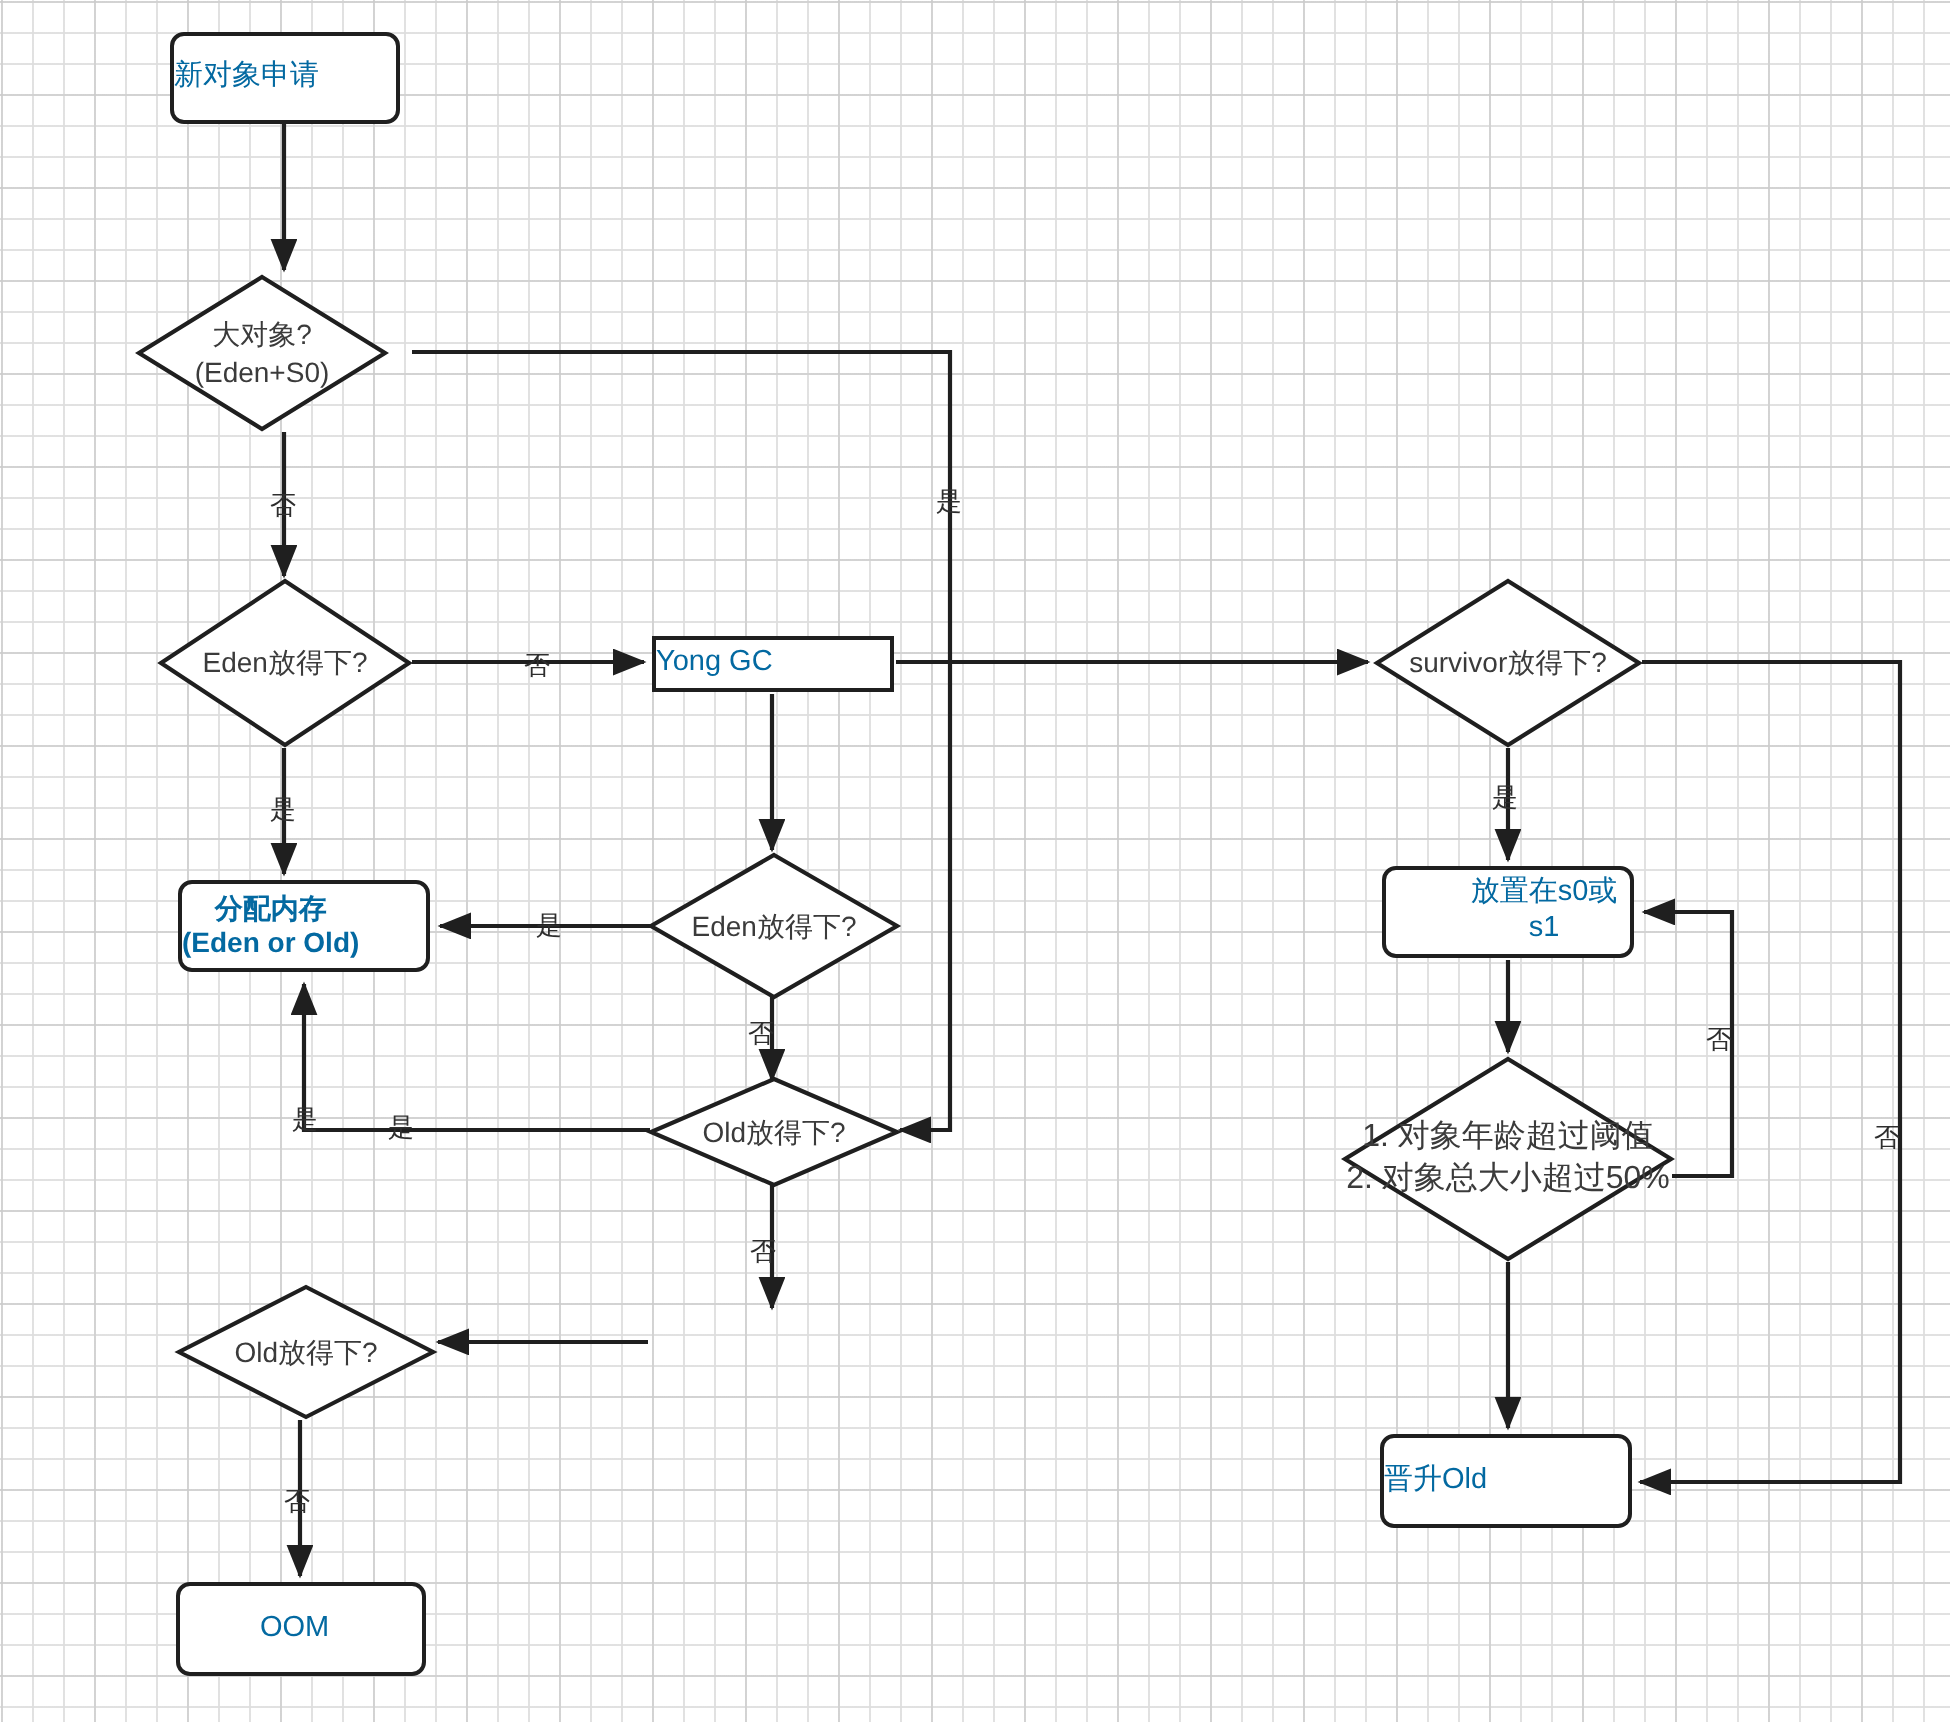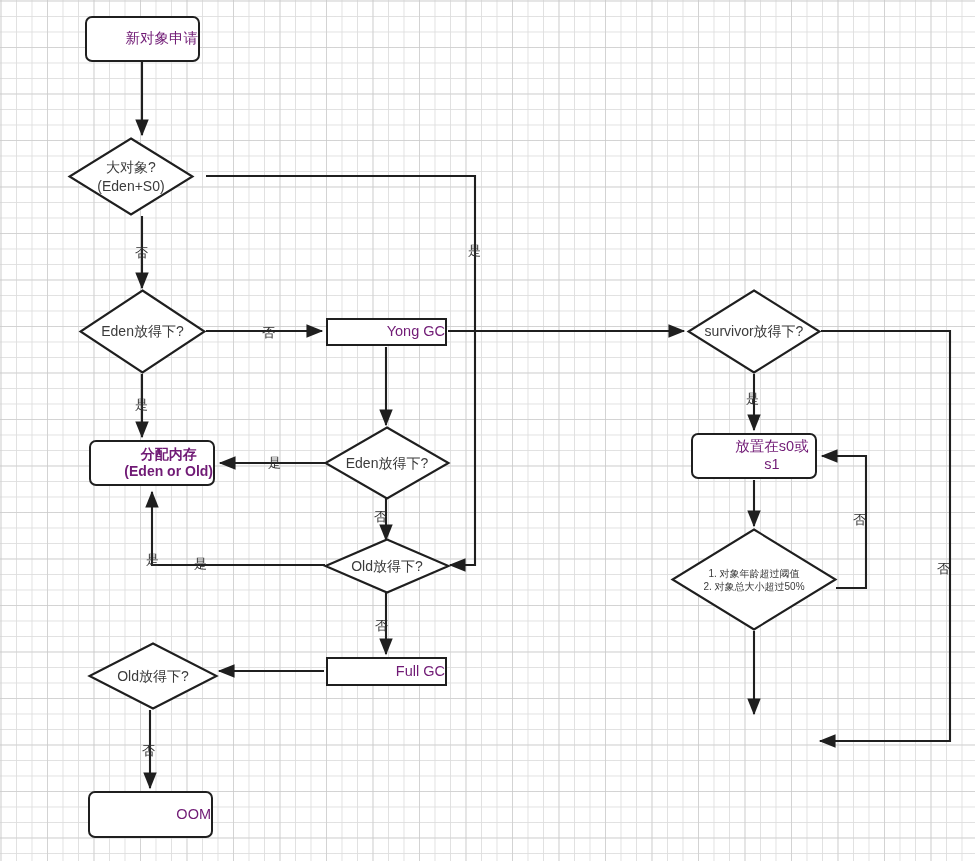--- a/index.html
+++ b/index.html
@@ -36,23 +36,23 @@
     top: 0;
     width: 975px;
     height: 861px;
     pointer-events: none;
   }
   .node {
     position: absolute;
     box-sizing: border-box;
     display: flex;
     align-items: center;
-    justify-content: flex-end;
+    justify-content: flex-start;
     text-align: center;
-    color: #701a75;
+    color: #0369a1;
     line-height: 1.22;
     white-space: pre-line;
   }
   .box {
     background: #ffffff;
     border: 2px solid #1f1f1f;
     border-radius: 7px;
     font-size: 14.5px;
   }
   .box.sharp {
@@ -184,23 +184,20 @@
     <div class="diamond-label">Eden放得下?</div>
   </div>
 
   <div class="diamond-wrap" style="left:324px; top:538px; width:126px; height:56px;">
     <svg width="126" height="56" viewBox="0 0 126 56">
       <polygon points="63,1.5 124.5,28 63,54.5 1.5,28" fill="#ffffff" stroke="#1f1f1f" stroke-width="2.1"></polygon>
     </svg>
     <div class="diamond-label">Old放得下?</div>
   </div>
 
-  <div class="node box sharp" style="left:326px; top:657px; width:121px; height:29px;">
-    <span>Full GC</span>
-  </div>
 
   <div class="diamond-wrap" style="left:88px; top:642px; width:130px; height:68px;">
     <svg width="130" height="68" viewBox="0 0 130 68">
       <polygon points="65,1.5 128.5,34 65,66.5 1.5,34" fill="#ffffff" stroke="#1f1f1f" stroke-width="2.1"></polygon>
     </svg>
     <div class="diamond-label">Old放得下?</div>
   </div>
 
   <div class="node box" style="left:88px; top:791px; width:125px; height:47px;padding-left:40px;">
     <span>OOM</span>
@@ -214,24 +211,27 @@
   </div>
 
   <div class="node box" style="left:691px; top:433px; width:126px; height:46px;padding-left:36px;">
     <span>放置在s0或s1</span>
   </div>
 
   <div class="diamond-wrap" style="left:671px; top:528px; width:166px; height:103px;">
     <svg width="166" height="103" viewBox="0 0 166 103">
       <polygon points="83,1.5 164.5,51.5 83,101.5 1.5,51.5" fill="#ffffff" stroke="#1f1f1f" stroke-width="2.1"></polygon>
     </svg>
-    <div class="diamond-label" style="font-size:10px;">1. 对象年龄超过阈值
+    <div class="diamond-label" style="font-size:16px;">1. 对象年龄超过阈值
 2. 对象总大小超过50%</div>
   </div>
 
+  <div class="node box" style="left:690px; top:717px; width:126px; height:47px;">
+    <span>晋升Old</span>
+  </div>
 
   <div class="edge-label" style="left:135px; top:246px;">否</div>
 
   <div class="edge-label" style="left:468px; top:244px;">是</div>
 
   <div class="edge-label" style="left:262px; top:326px;">否</div>
 
   <div class="edge-label" style="left:135px; top:398px;">是</div>
 
   <div class="edge-label" style="left:268px; top:456px;">是</div>

